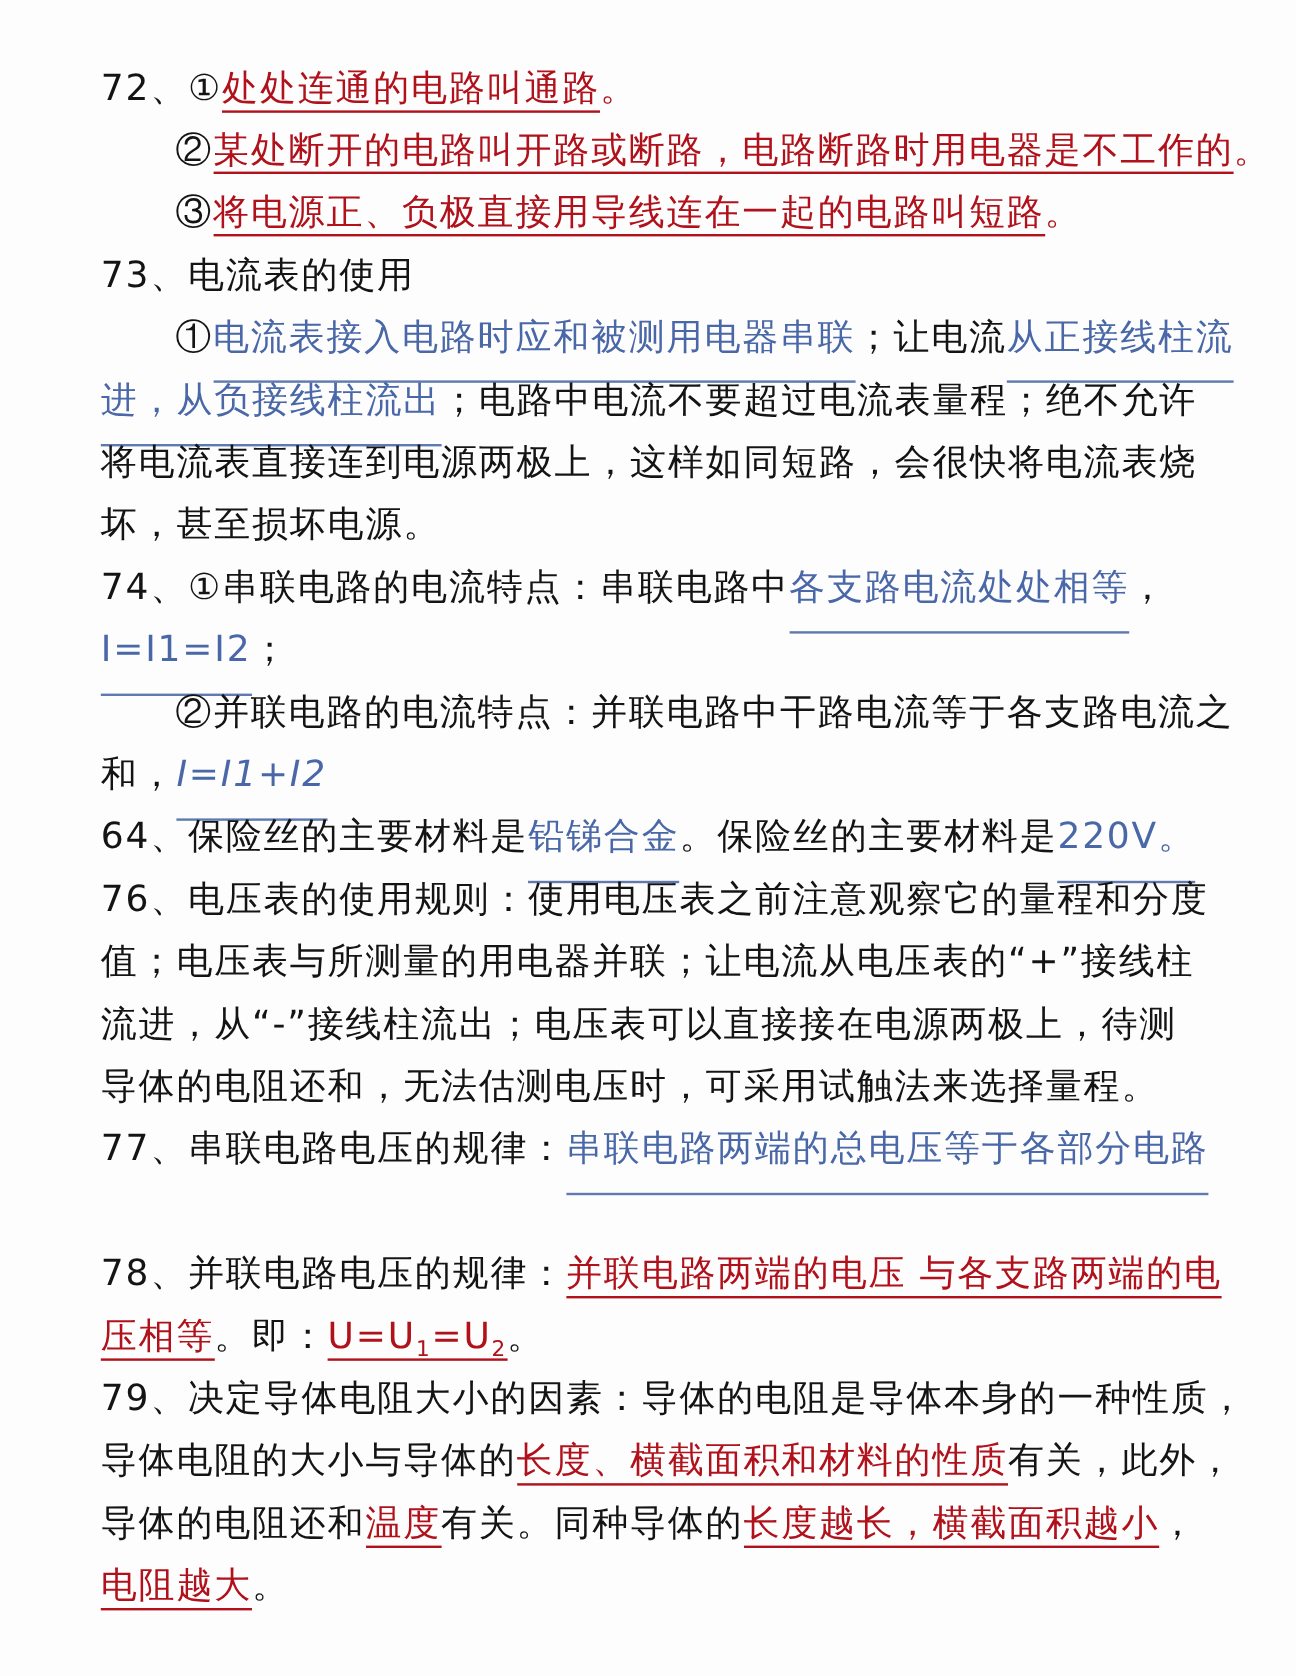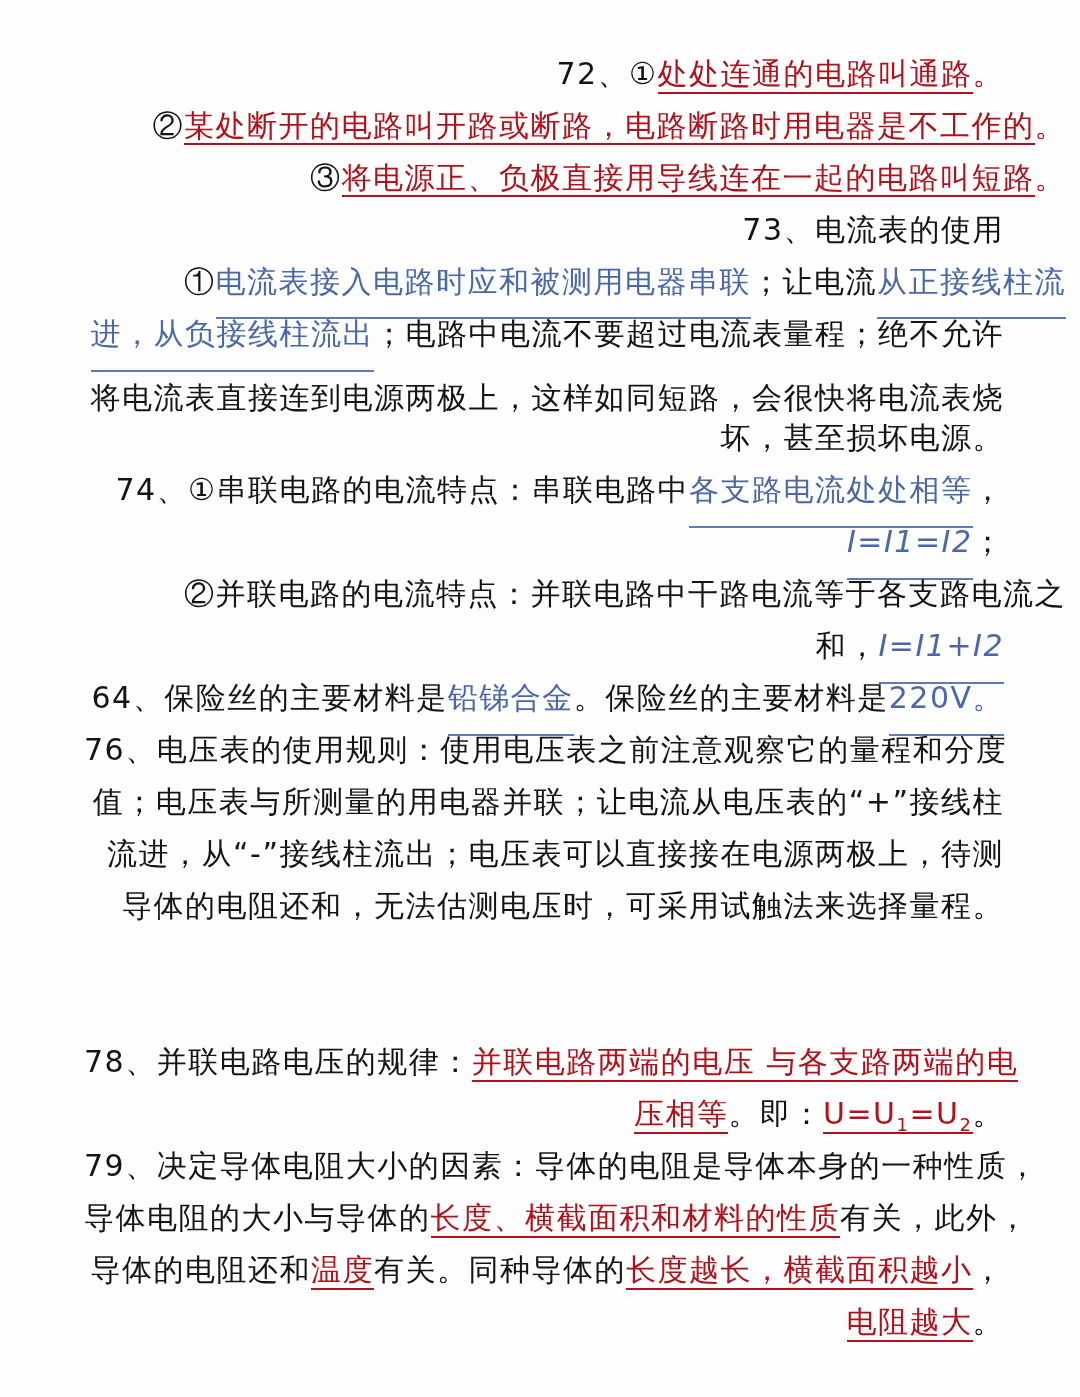--- a/index.html
+++ b/index.html
@@ -1,21 +1,21 @@
 <!DOCTYPE html>
 <html><head>
 <meta charset="utf-8">
 <style>
   html, body { margin:0; padding:0; }
   body {
     width:1080px; height:1397px; background:#fdfdfd; overflow:hidden;
     font-family: "DejaVu Sans", "Liberation Sans", sans-serif;
     color:#141414;
   }
-  .page { position:relative; width:1080px; height:1397px;text-align:right; }
+  .page { position:relative; width:1080px; height:1397px; }
   .line {
     position:absolute; left:84px; width:920px; height:52px;
     font-size:30px; line-height:52px; white-space:nowrap; letter-spacing:1.5px;
   }
   .ind { left:146px;font-family:Liberation Serif, serif; }
   .r { color:#b0111b; border-bottom:2px solid #b0111b; padding-bottom:1px; }
   .b { color:#4a68a8; border-bottom:2px solid #5e7ab0; padding-bottom:19px; }
   .rt { color:#b0111b; }
   sub { font-size:18px; }
 </style>
@@ -34,43 +34,46 @@
     <span>③</span><span class="r">将电源正、负极直接用导线连在一起的电路叫短路</span><span class="rt">。</span>
   </div>
 
   <div class="line" style="top:204px">73、电流表的使用</div>
   <div class="line ind" style="top:256px">
     <span>①</span><span class="b">电流表接入电路时应和被测用电器串联</span><span>；让电流</span><span class="b">从正接线柱流</span>
   </div>
   <div class="line" style="top:308px">
     <span class="b">进，从负接线柱流出</span><span>；电路中电流不要超过电流表量程；绝不允许</span>
   </div>
-  <div class="line" style="top:372px">将电流表直接连到电源两极上，这样如同短路，会很快将电流表烧</div>
+  <div class="line" style="top:360px">将电流表直接连到电源两极上，这样如同短路，会很快将电流表烧</div>
   <div class="line" style="top:412px">坏，甚至损坏电源。</div>
 
   <div class="line" style="top:464px">
     <span>74、①串联电路的电流特点：串联电路中</span><span class="b">各支路电流处处相等</span><span>，</span>
   </div>
   <div class="line" style="top:516px">
-    <span class="b" style="font-style:italic">I=I1=I2</span><span>；</span>
+    <span class="b" style="">I=I1=I2</span><span>；</span>
   </div>
   <div class="line ind" style="top:568px">②并联电路的电流特点：并联电路中干路电流等于各支路电流之</div>
   <div class="line" style="top:620px">
     <span>和，</span><span class="b" style="font-style:italic">I=I1+I2</span>
   </div>
 
   <div class="line" style="top:672px">
     <span>64、保险丝的主要材料是</span><span class="b">铅锑合金</span><span>。保险丝的主要材料是</span><span class="b">220V。</span>
   </div>
 
   <div class="line" style="top:724px">76、电压表的使用规则：使用电压表之前注意观察它的量程和分度</div>
   <div class="line" style="top:776px">值；电压表与所测量的用电器并联；让电流从电压表的“+”接线柱</div>
   <div class="line" style="top:828px">流进，从“-”接线柱流出；电压表可以直接接在电源两极上，待测</div>
   <div class="line" style="top:880px">导体的电阻还和，无法估测电压时，可采用试触法来选择量程。</div>
 
+  <div class="line" style="top:932px">
+    <span>77、串联电路电压的规律：</span><span class="b">串联电路两端的总电压等于各部分电路</span>
+  </div>
 
   <div class="line" style="top:1036px">
     <span>78、并联电路电压的规律：</span><span class="r">并联电路两端的电压 与各支路两端的电</span>
   </div>
   <div class="line" style="top:1088px">
     <span class="r">压相等</span><span>。即：</span><span class="r"><span>U=U</span><sub>1</sub><span>=U</span><sub>2</sub></span><span>。</span>
   </div>
 
   <div class="line" style="top:1140px">79、决定导体电阻大小的因素：导体的电阻是导体本身的一种性质，</div>
   <div class="line" style="top:1244px">

